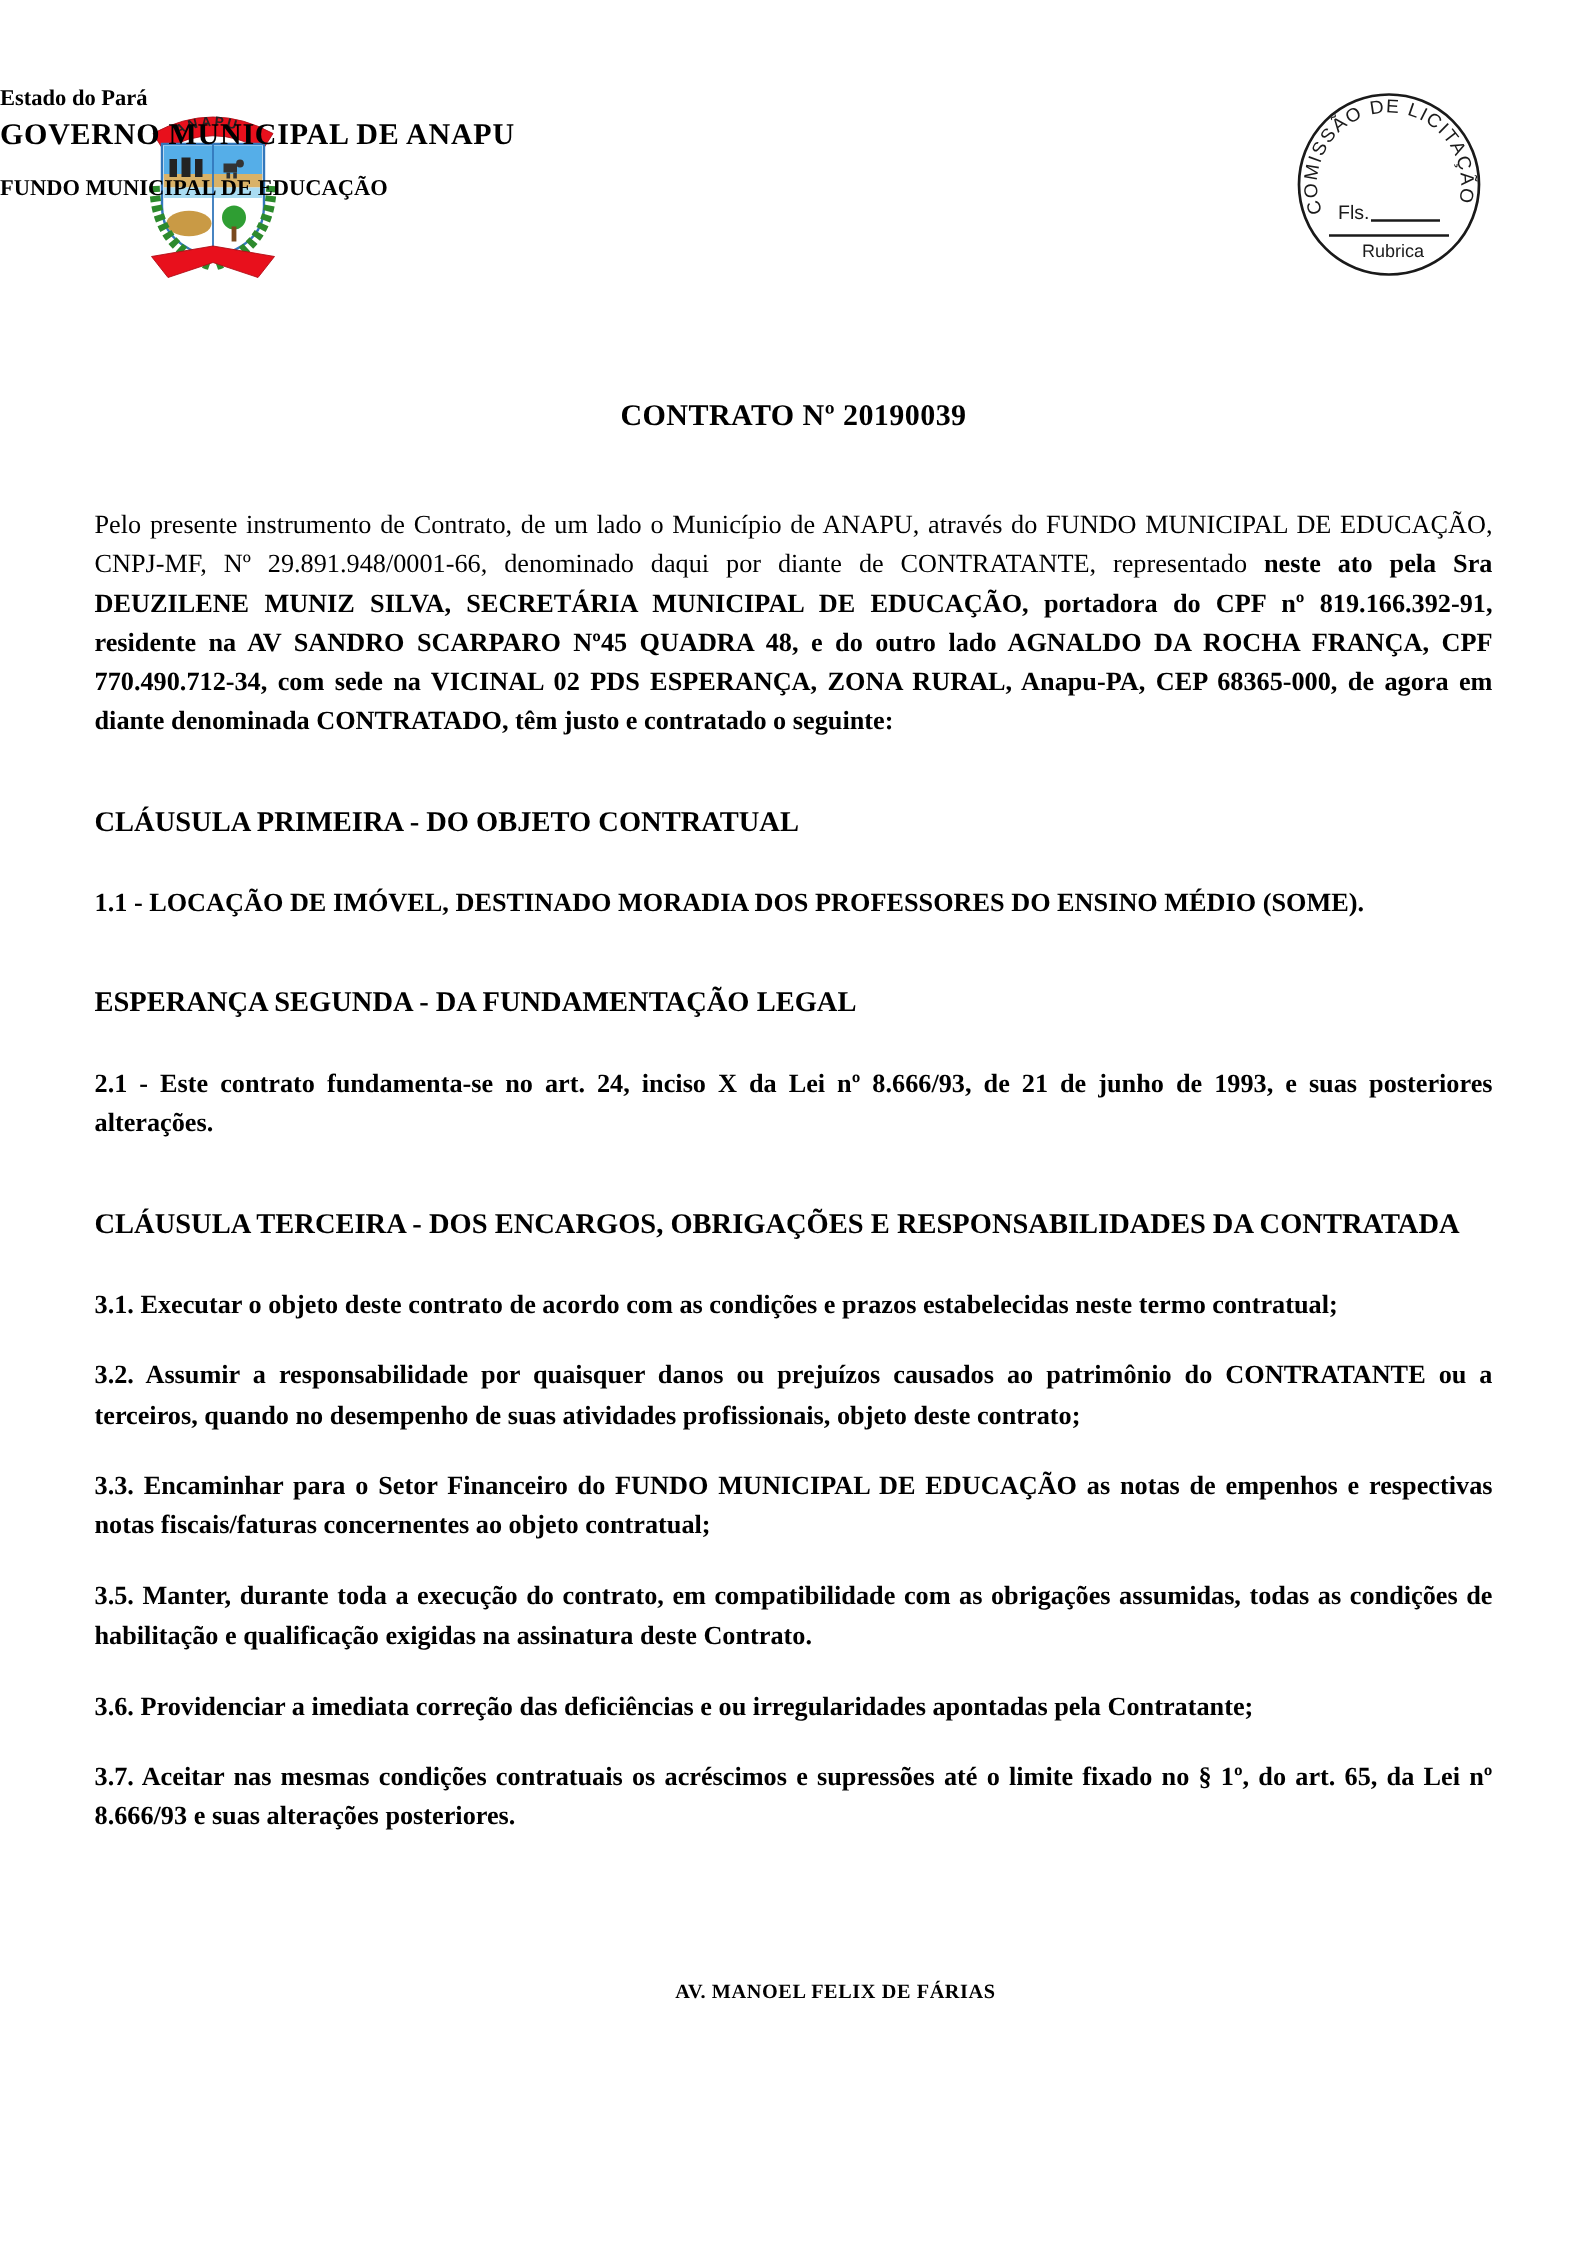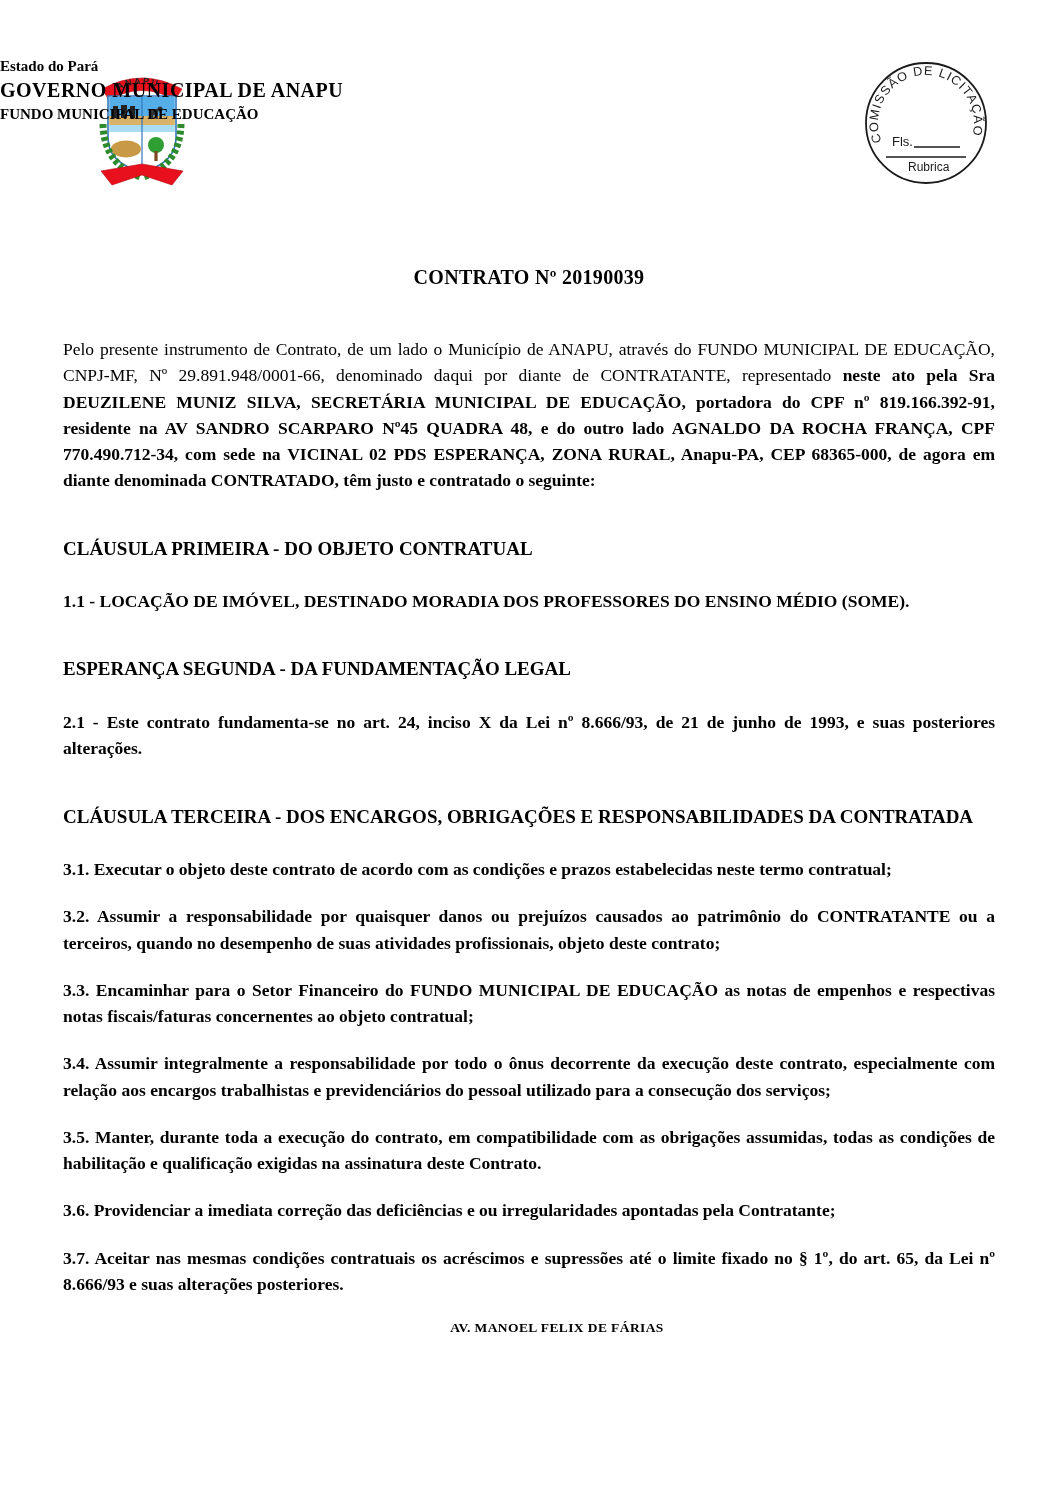--- a/index.html
+++ b/index.html
@@ -12,21 +12,21 @@
     margin:0 auto;
     overflow:hidden;
   }
   
   .header-text{
     position:absolute;top:57px;left:0;width:100%;
     text-align:left;font-weight:bold;line-height:1.25;
   }
   .header-state{font-size:15px;}
   .header-gov{font-size:20px;letter-spacing:.5px;margin-top:2px;}
-  .header-dept{font-size:15px;margin-top:2px;}
+  .header-dept{font-size:15px;margin-top:14px;}
   .logo-wrap{position:absolute;left:88px;top:66px;width:108px;height:122px;}
   .stamp-wrap{position:absolute;left:856px;top:53px;width:146px;height:142px;}
   
   .content{
     position:absolute;left:63px;top:262px;width:932px;
     font-size:17.5px;line-height:1.5;
   }
   .doc-title{
     font-size:20px;font-weight:bold;margin:0 0 44px 0;letter-spacing:.3px;text-align:center;
   }
@@ -122,21 +122,20 @@
     <h2 class="clause">CLÁUSULA PRIMEIRA - DO OBJETO CONTRATUAL</h2>
     <p class="doc-par par-bold">1.1 - LOCAÇÃO DE IMÓVEL, DESTINADO MORADIA DOS PROFESSORES DO ENSINO MÉDIO (SOME).</p>
 
     <h2 class="clause">ESPERANÇA SEGUNDA - DA FUNDAMENTAÇÃO LEGAL</h2>
     <p class="doc-par par-bold">2.1 - Este contrato fundamenta-se no art. 24, inciso X da Lei nº 8.666/93, de 21 de junho de 1993, e suas posteriores alterações.</p>
 
     <h2 class="clause">CLÁUSULA TERCEIRA - DOS ENCARGOS, OBRIGAÇÕES E RESPONSABILIDADES DA CONTRATADA</h2>
     <p class="doc-par par-bold">3.1. Executar o objeto deste contrato de acordo com as condições e prazos estabelecidas neste termo contratual;</p>
     <p class="doc-par par-bold">3.2. Assumir a responsabilidade por quaisquer danos ou prejuízos causados ao patrimônio do CONTRATANTE ou a terceiros, quando no desempenho de suas atividades profissionais, objeto deste contrato;</p>
     <p class="doc-par par-bold">3.3. Encaminhar para o Setor Financeiro do FUNDO MUNICIPAL DE EDUCAÇÃO as notas de empenhos e respectivas notas fiscais/faturas concernentes ao objeto contratual;</p>
-    <p class="doc-par par-bold">3.4. Assumir integralmente a responsabilidade por todo o ônus decorrente da execução deste contrato, especialmente com relação aos encargos trabalhistas e previdenciários do pessoal utilizado para a consecução dos serviços;</p>
     <p class="doc-par par-bold">3.5. Manter, durante toda a execução do contrato, em compatibilidade com as obrigações assumidas, todas as condições de habilitação e qualificação exigidas na assinatura deste Contrato.</p>
     <p class="doc-par par-bold">3.6. Providenciar a imediata correção das deficiências e ou irregularidades apontadas pela Contratante;</p>
     <p class="doc-par par-bold">3.7. Aceitar nas mesmas condições contratuais os acréscimos e supressões até o limite fixado no § 1º, do art. 65, da Lei nº 8.666/93 e suas alterações posteriores.</p>
 
   </div>
 
   <div class="footer">AV. MANOEL FELIX DE FÁRIAS</div>
 
 </div>
 

